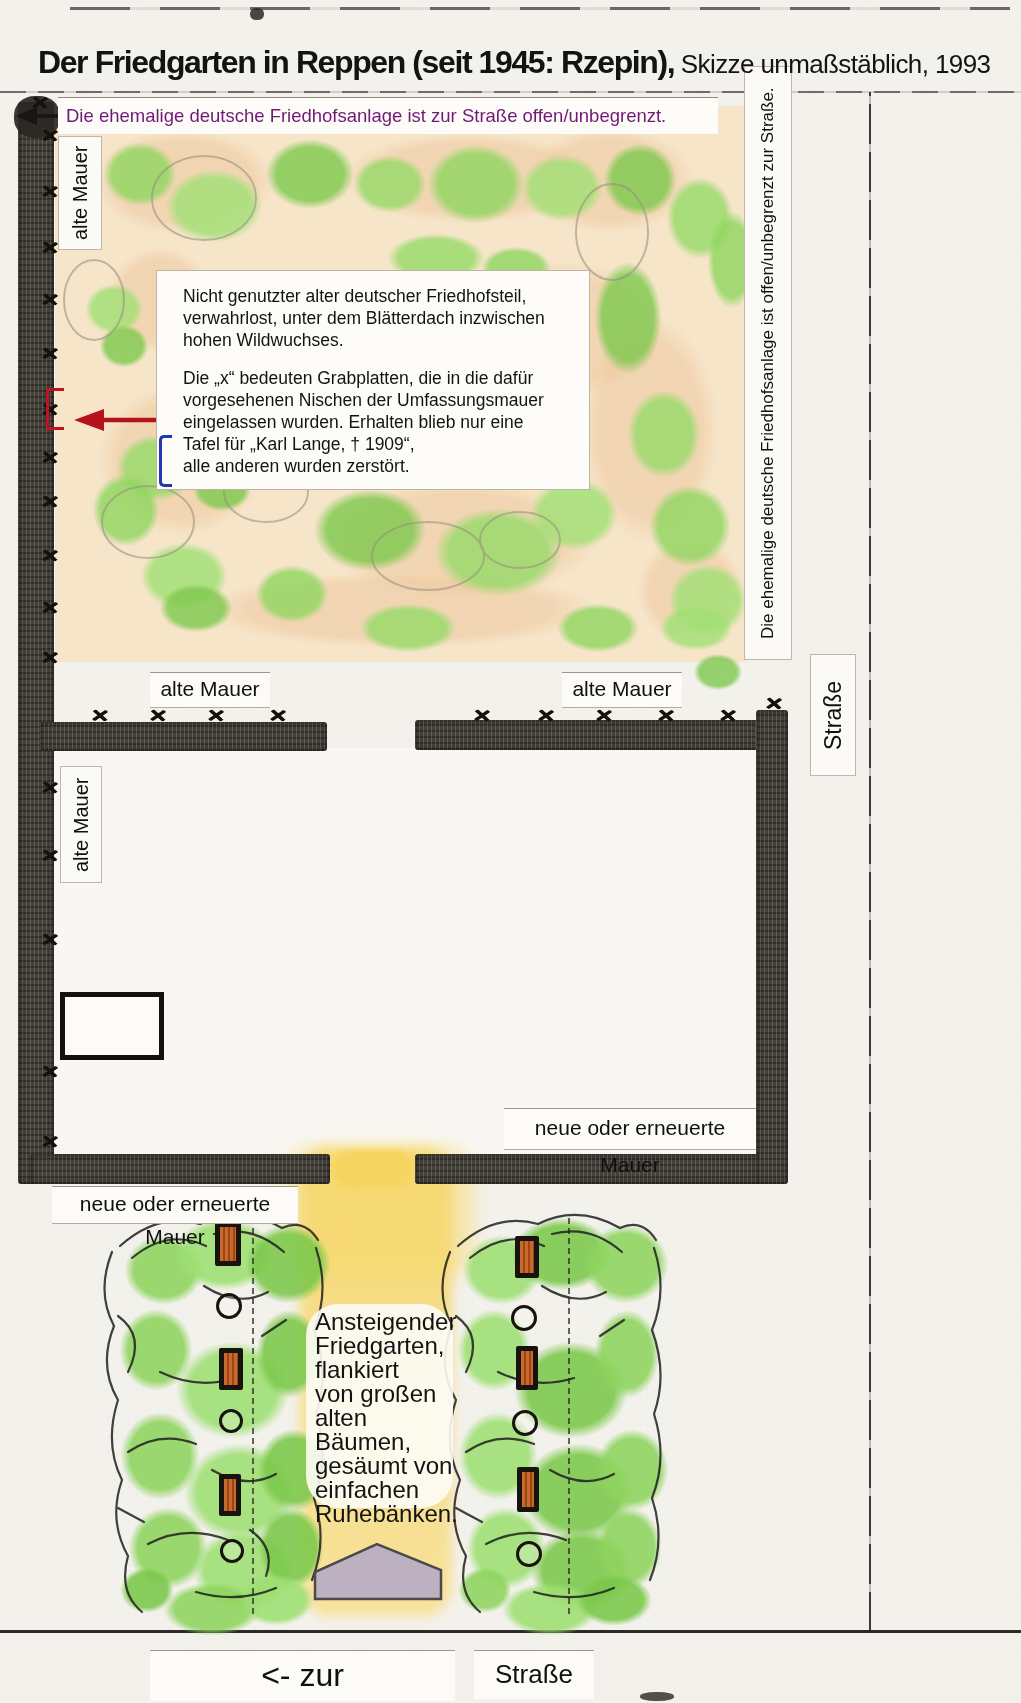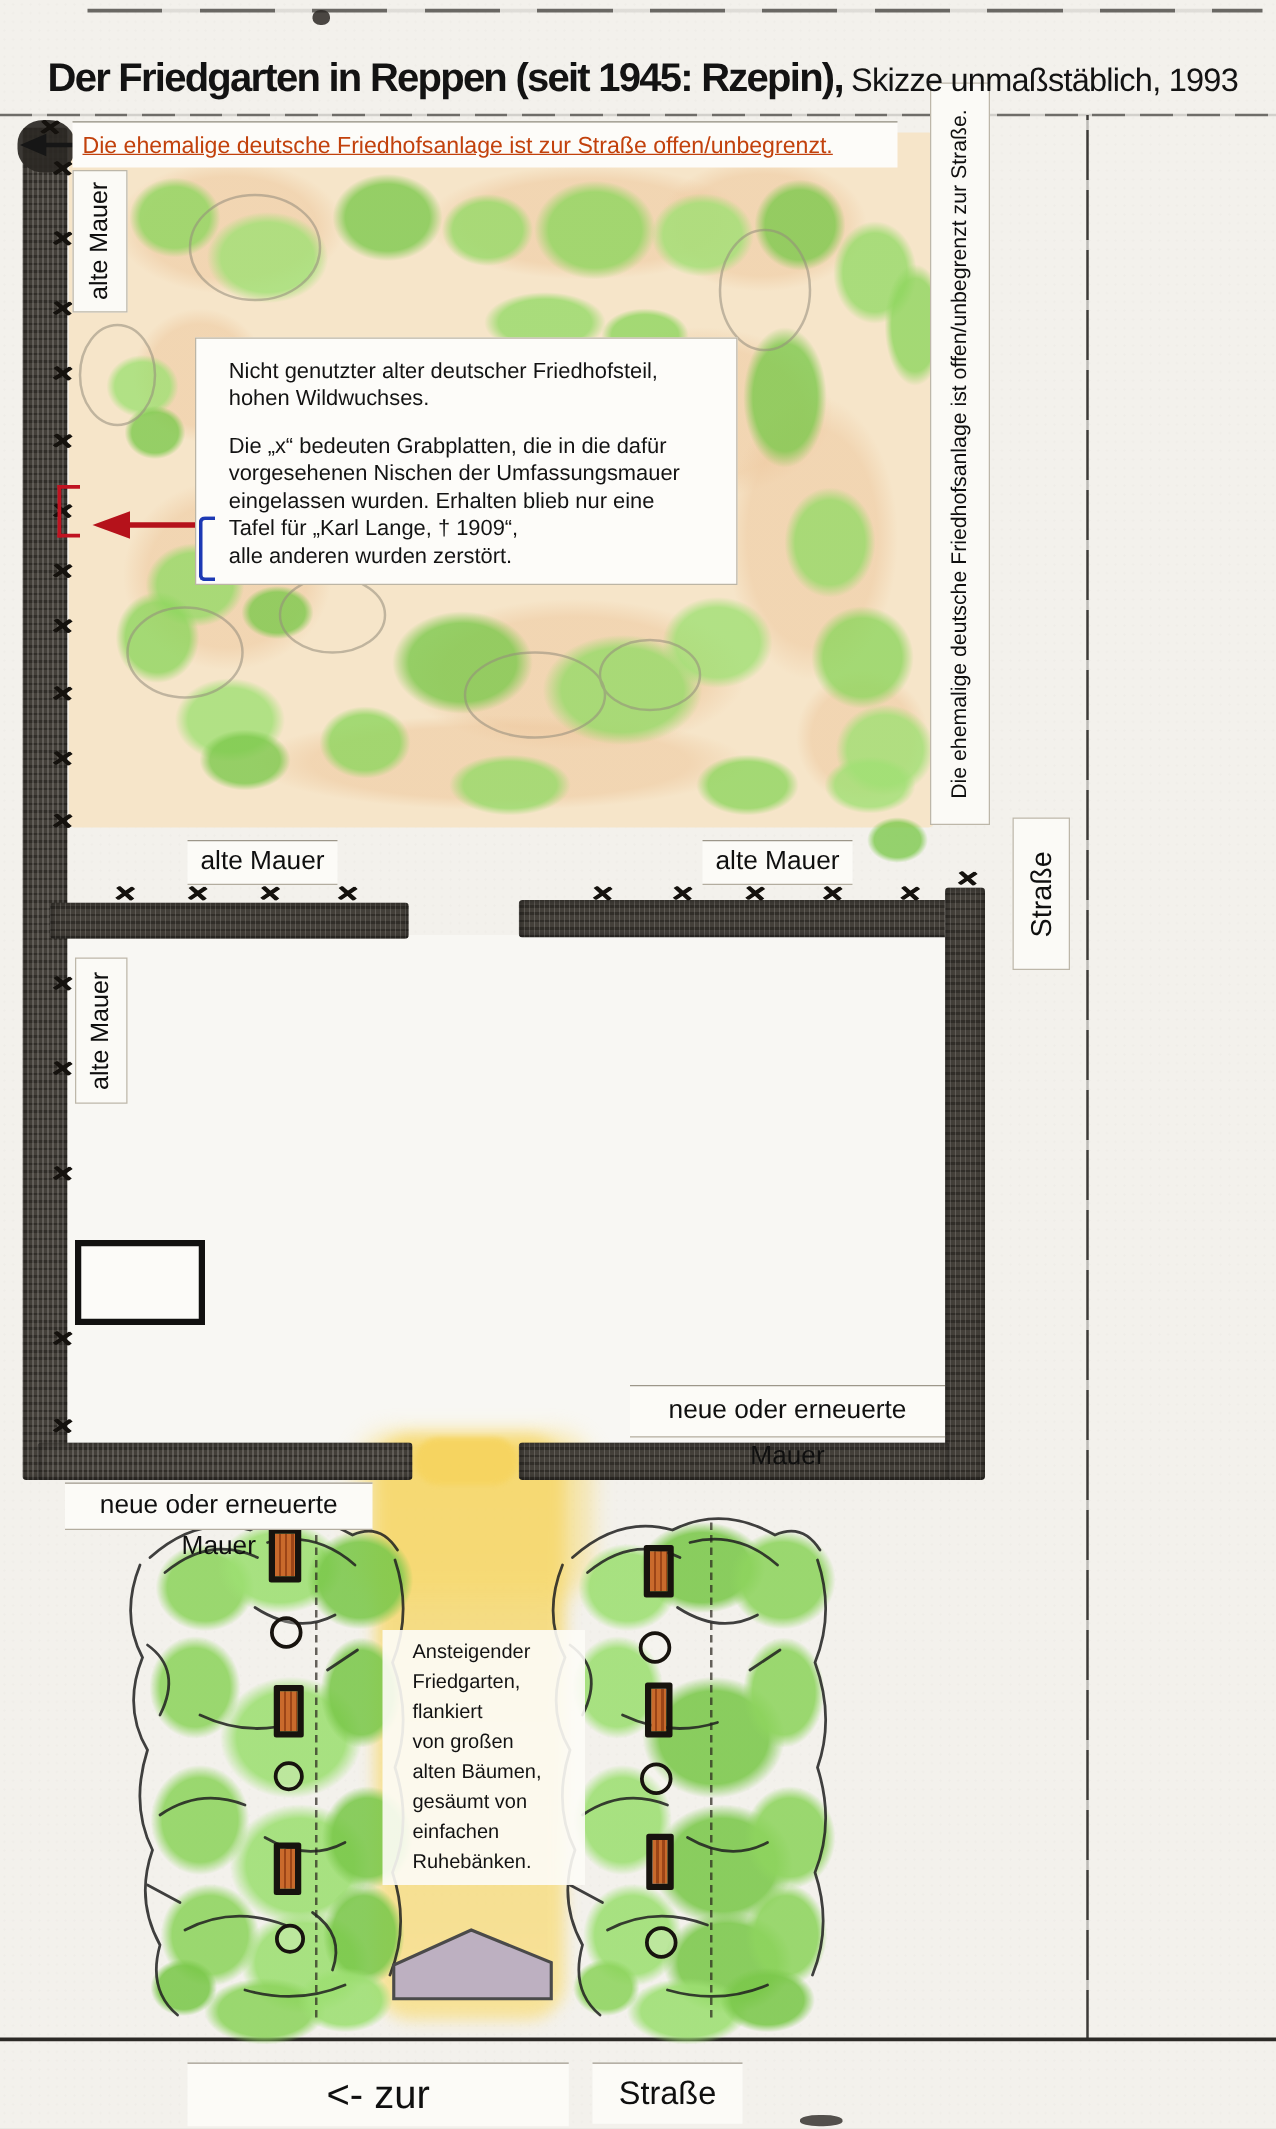--- a/index.html
+++ b/index.html
@@ -28,21 +28,21 @@
   
   .hlabel{
     position:absolute;z-index:8;background:#fcfbf7;color:#0f0f0f;text-align:center;
     border-top:1px solid #9d978a;border-bottom:1px solid #b3ad9f;
   }
   .vlabel{
     position:absolute;z-index:8;background:#fbfaf6;color:#0f0f0f;
     border:1px solid #bdb7a9;display:flex;align-items:center;justify-content:center;
     writing-mode:vertical-rl;transform:rotate(180deg);
   }
-  .notebox{position:absolute;z-index:8;background:#fdfcf9;color:#c2410c;text-decoration:underline;}
+  .notebox{position:absolute;z-index:8;background:#fdfcf9;color:#701a75;}
   
   .blob{position:absolute;border-radius:50%;}
   .pathy{position:absolute;z-index:2;border-radius:30px;}
   .rowline{position:absolute;z-index:5;width:0;border-left:2.5px dashed #29241d;opacity:.7;}
   .bench{
     position:absolute;z-index:6;border:5px solid #17130e;border-radius:2px;
     background:repeating-linear-gradient(90deg,#c96a2c 0 3px,#9c4517 3px 5px);
   }
   .circle{position:absolute;z-index:6;border:3px solid #17130e;border-radius:50%;background:rgba(252,251,245,.25);}
   .bracket{position:absolute;z-index:7;}
@@ -60,21 +60,21 @@
     background:#fbfaf6;border-top:1px solid #a9a395;border-bottom:1px solid #b7b1a3;
     font-size:19.5px;line-height:25px;padding:7px 0 0 18px;
   }
   #memorial-label{
     position:absolute;z-index:8;left:52px;top:920px;width:156px;height:68px;
     background:#fbfaf6;border-top:1px solid #a9a395;
     font-size:23px;line-height:28px;padding:6px 0 0 8px;
   }
   #path-note{
     position:absolute;z-index:8;left:306px;top:1304px;width:138px;height:198px;
-    background:rgba(253,252,247,.9);font-size:16px;line-height:24px;padding:6px 0 0 24px;
+    background:rgba(253,252,247,.9);font-size:24px;line-height:24px;padding:6px 0 0 9px;border-radius:32px;
   }
   #title-row{position:absolute;left:38px;top:44px;z-index:9;white-space:nowrap;}
   #title-main{font-weight:bold;font-size:32px;letter-spacing:-1.4px;}
   #title-suffix{font-size:26px;letter-spacing:-.6px;}
   .hairline{position:absolute;z-index:3;background:#4a4a46;}
 </style>
 </head>
 <body>
 
 <div id="canvas">
@@ -196,20 +196,21 @@
   </div>
   <div class="vlabel" style="left:810px;top:654px;width:44px;height:120px;font-size:23px;">
     <span>Straße</span>
   </div>
   <div class="vlabel" style="left:60px;top:766px;width:40px;height:115px;font-size:20px;">
     <span>alte Mauer</span>
   </div>
 
   <div id="info-box">
     <div>Nicht genutzter alter deutscher Friedhofsteil,</div>
+    <div>verwahrlost, unter dem Blätterdach inzwischen</div>
     <div>hohen Wildwuchses.</div>
     <div class="para2">Die „x“ bedeuten Grabplatten, die in die dafür</div>
     <div>vorgesehenen Nischen der Umfassungsmauer</div>
     <div>eingelassen wurden. Erhalten blieb nur eine</div>
     <div style="position:relative;">
       <div class="bracket" style="left:-24px;top:2px;width:10px;height:46px;border:3.5px solid #1d39b4;border-right:none;border-radius:5px 0 0 5px;"></div>
       <div>Tafel für „Karl Lange, † 1909“,</div>
       <div>alle anderen wurden zerstört.</div>
     </div>
   </div>

